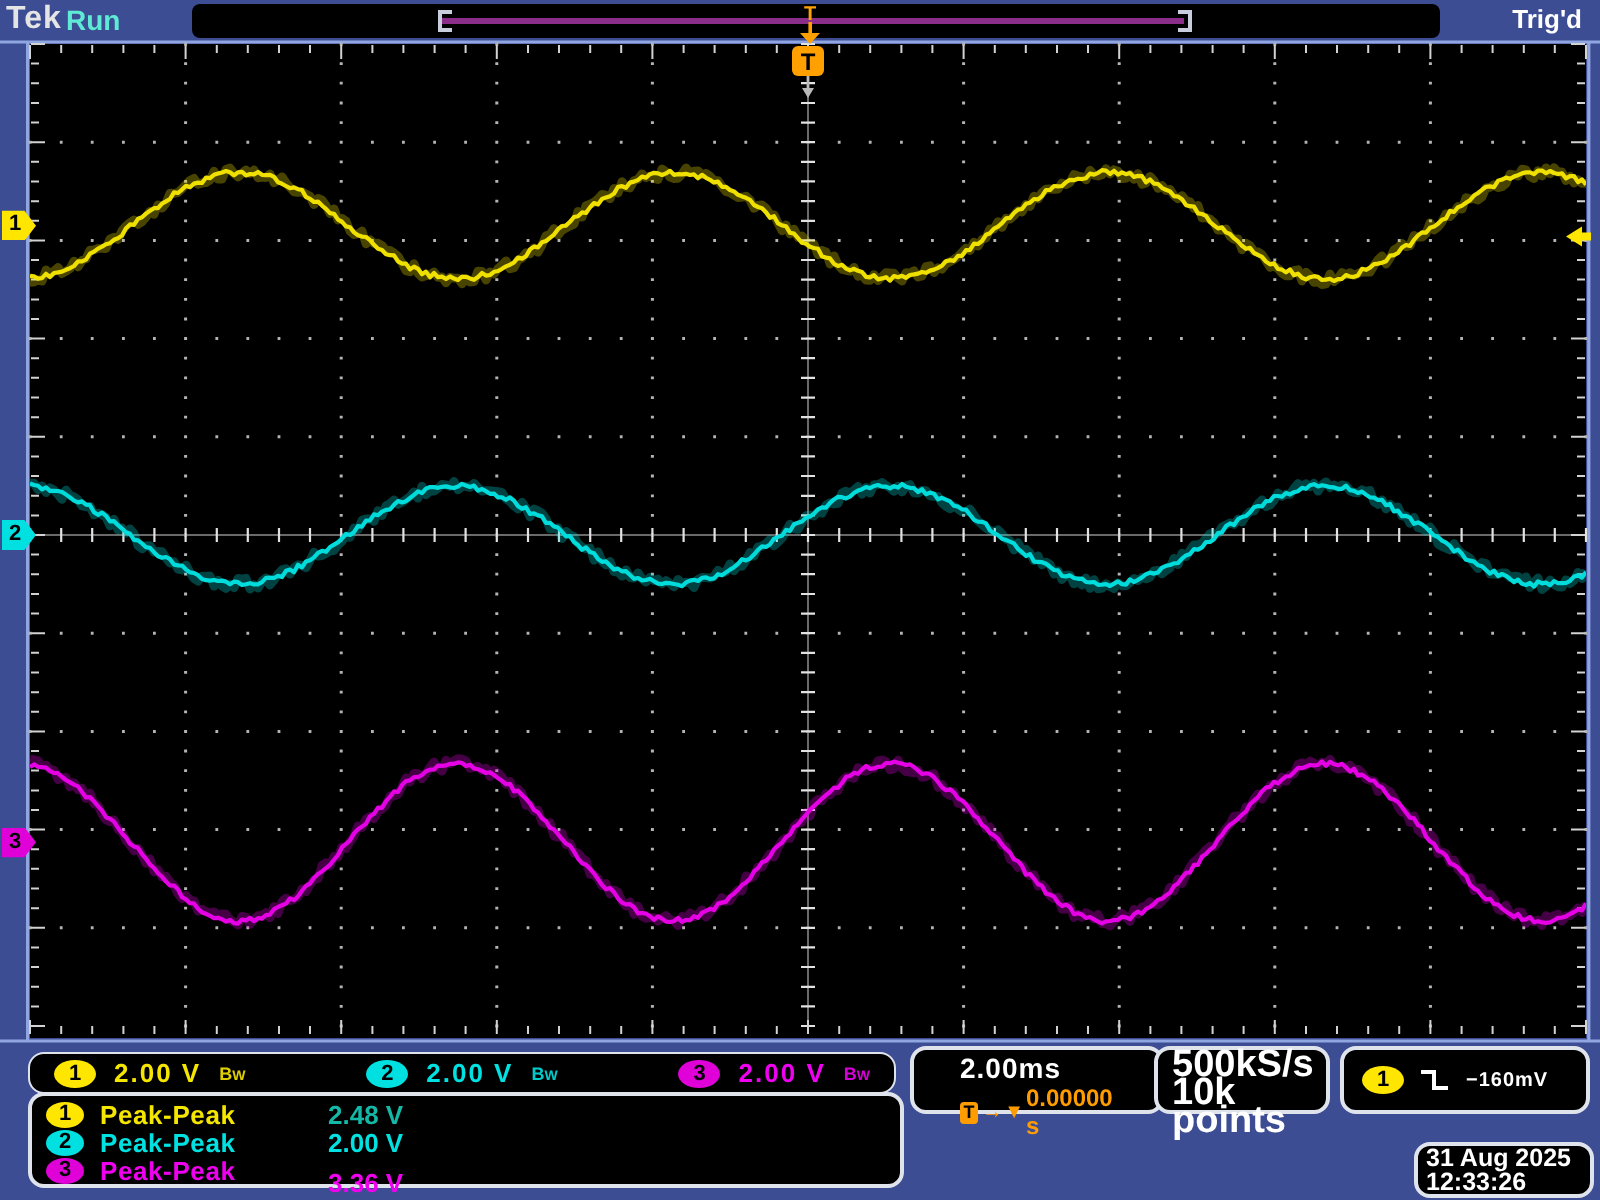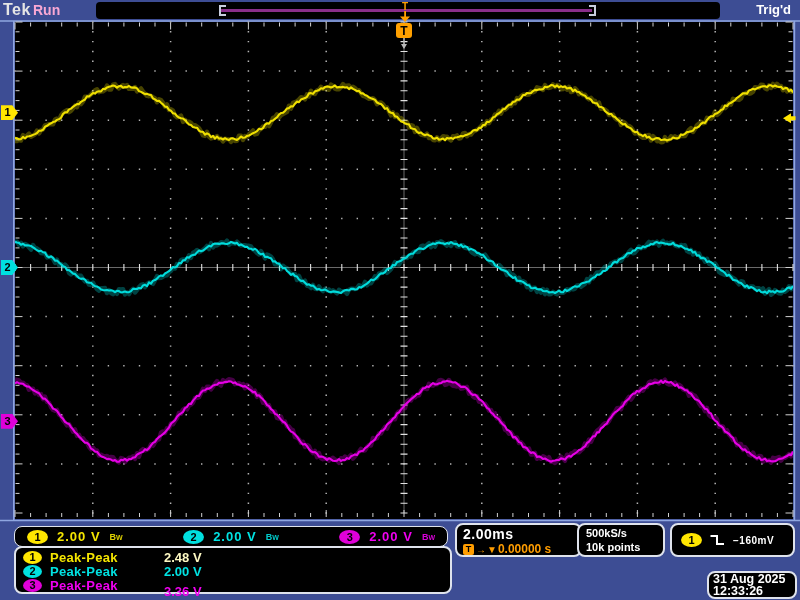--- a/index.html
+++ b/index.html
@@ -1,21 +1,21 @@
 <!DOCTYPE html>
 <html><head>
 <meta charset="utf-8">
 <style>
   html,body{margin:0;padding:0;background:#222;}
   .scope{position:relative;width:800px;height:600px;background:#3d4d94;overflow:hidden;
          font-family:"Liberation Sans",sans-serif;-webkit-font-smoothing:antialiased;}
   
   .topbar{position:absolute;top:0;left:0;width:800px;height:21px;z-index:3;}
   .tek-logo{position:absolute;left:3px;top:1px;color:#e5e5e5;font-weight:bold;font-size:16px;letter-spacing:0.5px;}
-  .acq-status{position:absolute;left:33px;top:2px;color:#f9a8d4;font-weight:bold;font-size:14px;}
+  .acq-status{position:absolute;left:33px;top:2px;color:#5eead4;font-weight:bold;font-size:14px;}
   .recbar{position:absolute;left:96px;top:2px;width:624px;height:17px;background:#000;border-radius:4px;}
   .recline{position:absolute;top:7px;height:3px;background:#8a2e8a;}
   .rbracket{position:absolute;top:3px;width:5px;height:7px;border-top:2px solid #c9cede;border-bottom:2px solid #c9cede;}
   .rbracket.lb{border-left:2px solid #c9cede;}
   .rbracket.rb{border-right:2px solid #c9cede;}
   .rectrig{position:absolute;top:0;}
   .trig-status{position:absolute;right:9px;top:2px;color:#fff;font-weight:bold;font-size:13px;}
   
   #gsvg{position:absolute;left:0;top:0;z-index:1;}
   
@@ -26,27 +26,27 @@
   .bottombar{position:absolute;left:0;top:520px;width:800px;height:80px;z-index:3;}
   .box{position:absolute;background:#000;border:2px solid #dfe3ec;border-radius:8px;box-sizing:border-box;color:#fff;}
   .chbox{left:14px;top:6px;width:434px;height:21px;border-width:1px;display:flex;align-items:center;
          justify-content:space-between;padding:0 12px;}
   .chgrp{display:flex;align-items:center;gap:9px;}
   .badge{display:inline-block;min-width:21px;height:14px;border-radius:50%;color:#000;font-weight:bold;
          font-size:11px;line-height:14px;text-align:center;}
   .scaletxt{font-weight:bold;font-size:13px;letter-spacing:1px;}
   .bw{font-weight:bold;font-size:9px;opacity:.9;}
   .bw .bwsub{font-size:7px;}
-  .tbbox{left:455px;top:3px;width:127px;height:34px;padding:1px 6px;}
+  .tbbox{left:455px;top:3px;width:127px;height:34px;padding:1px 23px;}
   .tbscale{font-weight:bold;font-size:14px;letter-spacing:.5px;}
   .trigtime{display:flex;align-items:center;gap:1px;color:#ff9d00;font-weight:bold;font-size:12px;margin-top:0px;}
   .tsq{display:inline-block;width:11px;height:11px;background:#ff9d00;color:#000;font-weight:bold;font-size:9px;
        line-height:11px;text-align:center;border-radius:2px;margin-right:1px;}
   .glyph{font-size:10px;}
-  .acqbox{left:577px;top:3px;width:88px;height:34px;padding:1px 7px;font-weight:bold;font-size:11px;line-height:14px;}
+  .acqbox{left:577px;top:3px;width:88px;height:34px;padding:1px 7px;font-weight:bold;font-size:19px;line-height:14px;}
   .trgbox{left:670px;top:3px;width:125px;height:34px;display:flex;align-items:center;gap:7px;padding:0 9px;}
   .trglvl{font-weight:bold;font-size:10px;letter-spacing:.5px;}
   .measbox{left:14px;top:26px;width:438px;height:48px;padding:2px 0 0 7px;}
   .mrow{display:flex;align-items:center;height:14px;gap:8px;font-weight:bold;font-size:13px;}
   .mlabel{width:106px;letter-spacing:.3px;}
   .dtbox{left:707px;top:51px;width:90px;height:28px;padding:0 4px;font-weight:bold;font-size:12.5px;line-height:12px;
          display:flex;flex-direction:column;justify-content:center;}
 </style>
 </head>
 <body>
@@ -141,21 +141,21 @@
       <svg width="17" height="14">
         <path d="M1.5 3 H8 V11 H15" stroke="#ffffff" stroke-width="2" fill="none"></path>
       </svg>
       <span class="trglvl">−160mV</span>
     </div>
 
     <div class="box measbox" id="measbox">
         <div class="mrow">
           <span class="badge" style="background: rgb(255, 230, 0); min-width: 19px; height: 13px; line-height: 13px;">1</span>
           <span class="mlabel" style="color: rgb(245, 230, 0);">Peak-Peak</span>
-          <span style="color: #fef9c3;">2.48 V</span>
+          <span style="color: #14b8a6;">2.48 V</span>
         </div>
         <div class="mrow">
           <span class="badge" style="background: rgb(0, 224, 224); min-width: 19px; height: 13px; line-height: 13px;">2</span>
           <span class="mlabel" style="color: rgb(0, 226, 226);">Peak-Peak</span>
           <span style="color: rgb(0, 226, 226);">2.00 V</span>
         </div>
         <div class="mrow">
           <span class="badge" style="background: rgb(224, 0, 216); min-width: 19px; height: 13px; line-height: 13px;">3</span>
           <span class="mlabel" style="color: rgb(240, 0, 240);">Peak-Peak</span>
           <span style="color: rgb(240, 0, 240); margin-top: 13px;">3.36 V</span>

